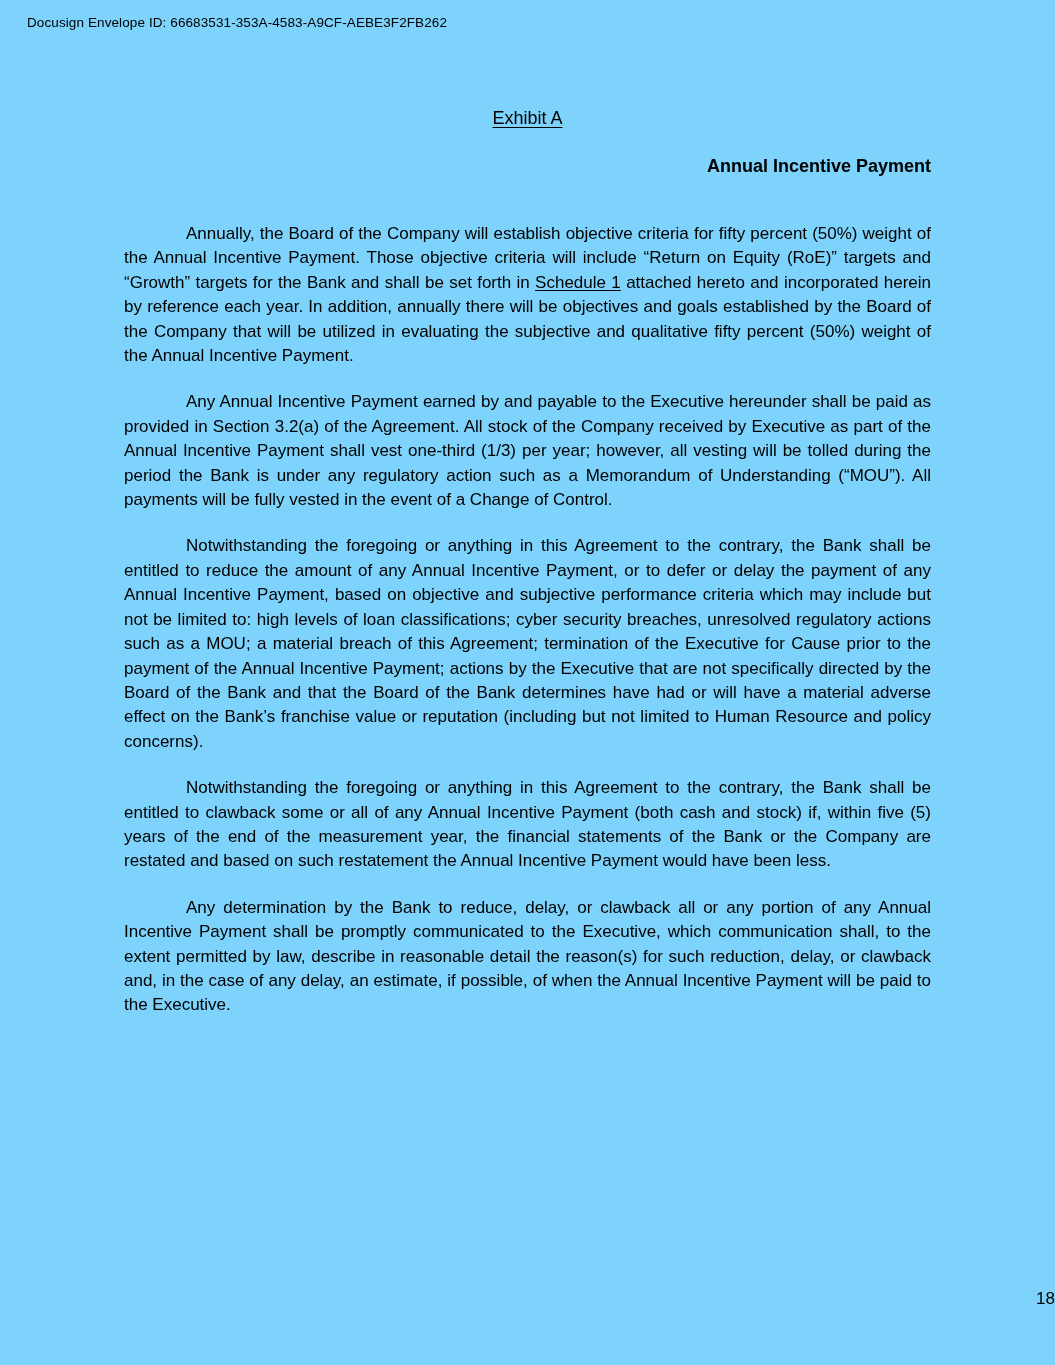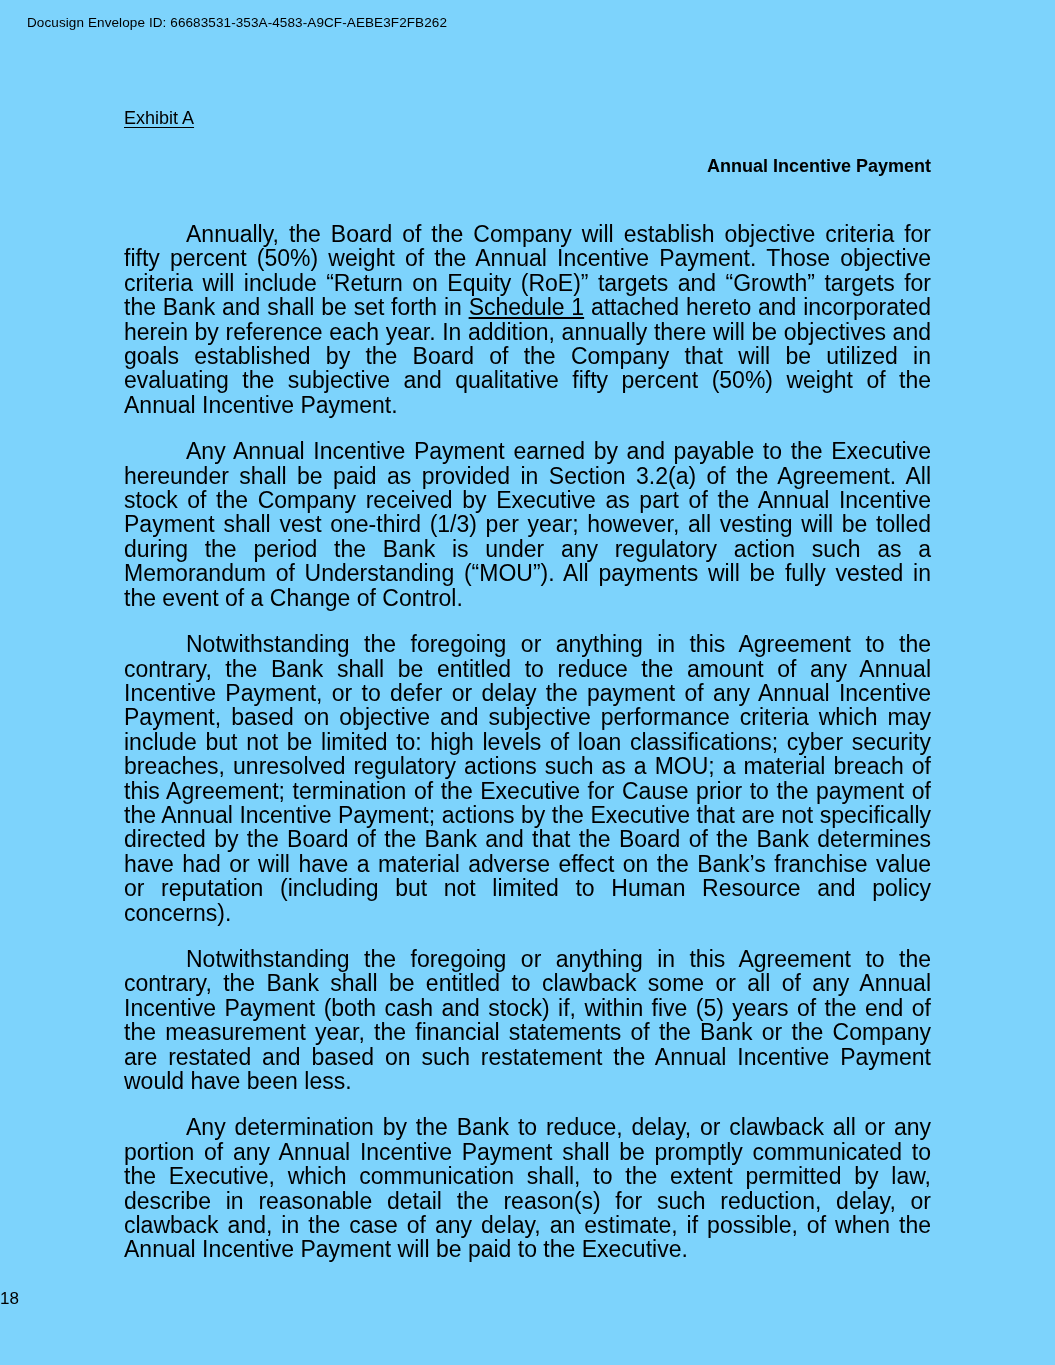--- a/index.html
+++ b/index.html
@@ -19,47 +19,47 @@
     top: 15px;
     left: 27px;
     font-size: 13.5px;
     color: #000000;
     letter-spacing: 0.1px;
   }
   .content {
     padding: 108px 124px 0 124px;
   }
   .title {
-    text-align: left;
+    text-align: center;
     font-size: 18px;
     font-weight: 400;
     text-decoration: underline;
     text-underline-offset: 3px;
     margin: 0 0 27px 0;
   }
   .subtitle {
     text-align: right;
     font-size: 18px;
     font-weight: 700;
     margin: 0 0 45px 0;
   }
   p.body-para {
-    font-size: 23px;
+    font-size: 17px;
     line-height: 24.4px;
     text-align: justify;
     text-indent: 62px;
     margin: 0 0 22px 0;
   }
   .underline { text-decoration: underline; text-underline-offset: 2px; }
   .page-number {
     position: absolute;
     bottom: 56px;
     left: 0;
     width: 100%;
-    text-align: left;
+    text-align: right;
     font-size: 17px;
   }
 </style>
 </head>
 <body>
 
 <div class="page">
 
   <div class="envelope-id">Docusign Envelope ID: 66683531-353A-4583-A9CF-AEBE3F2FB262</div>
 

